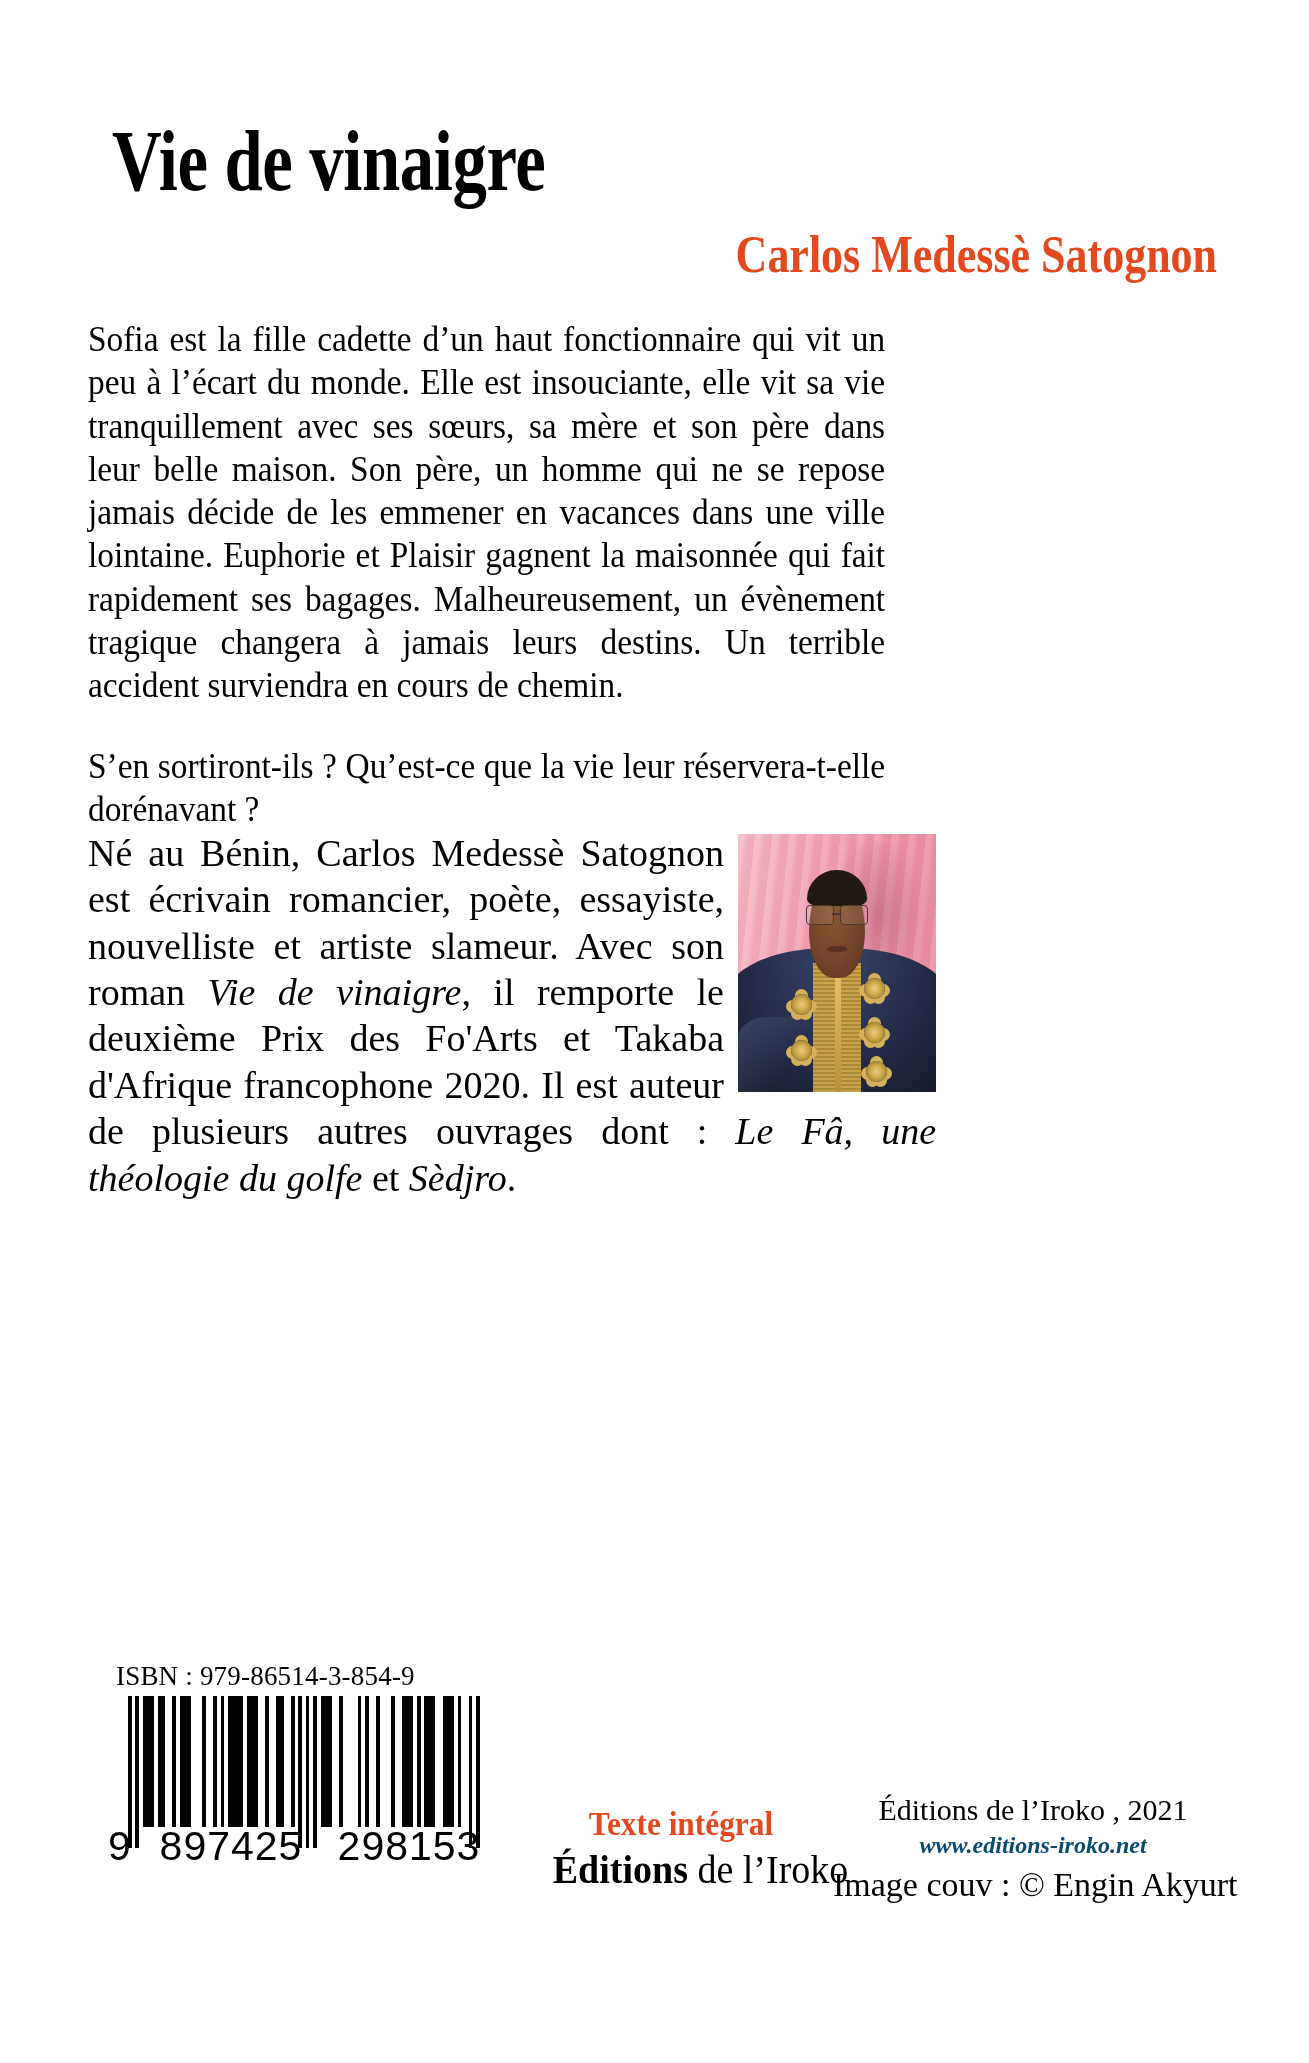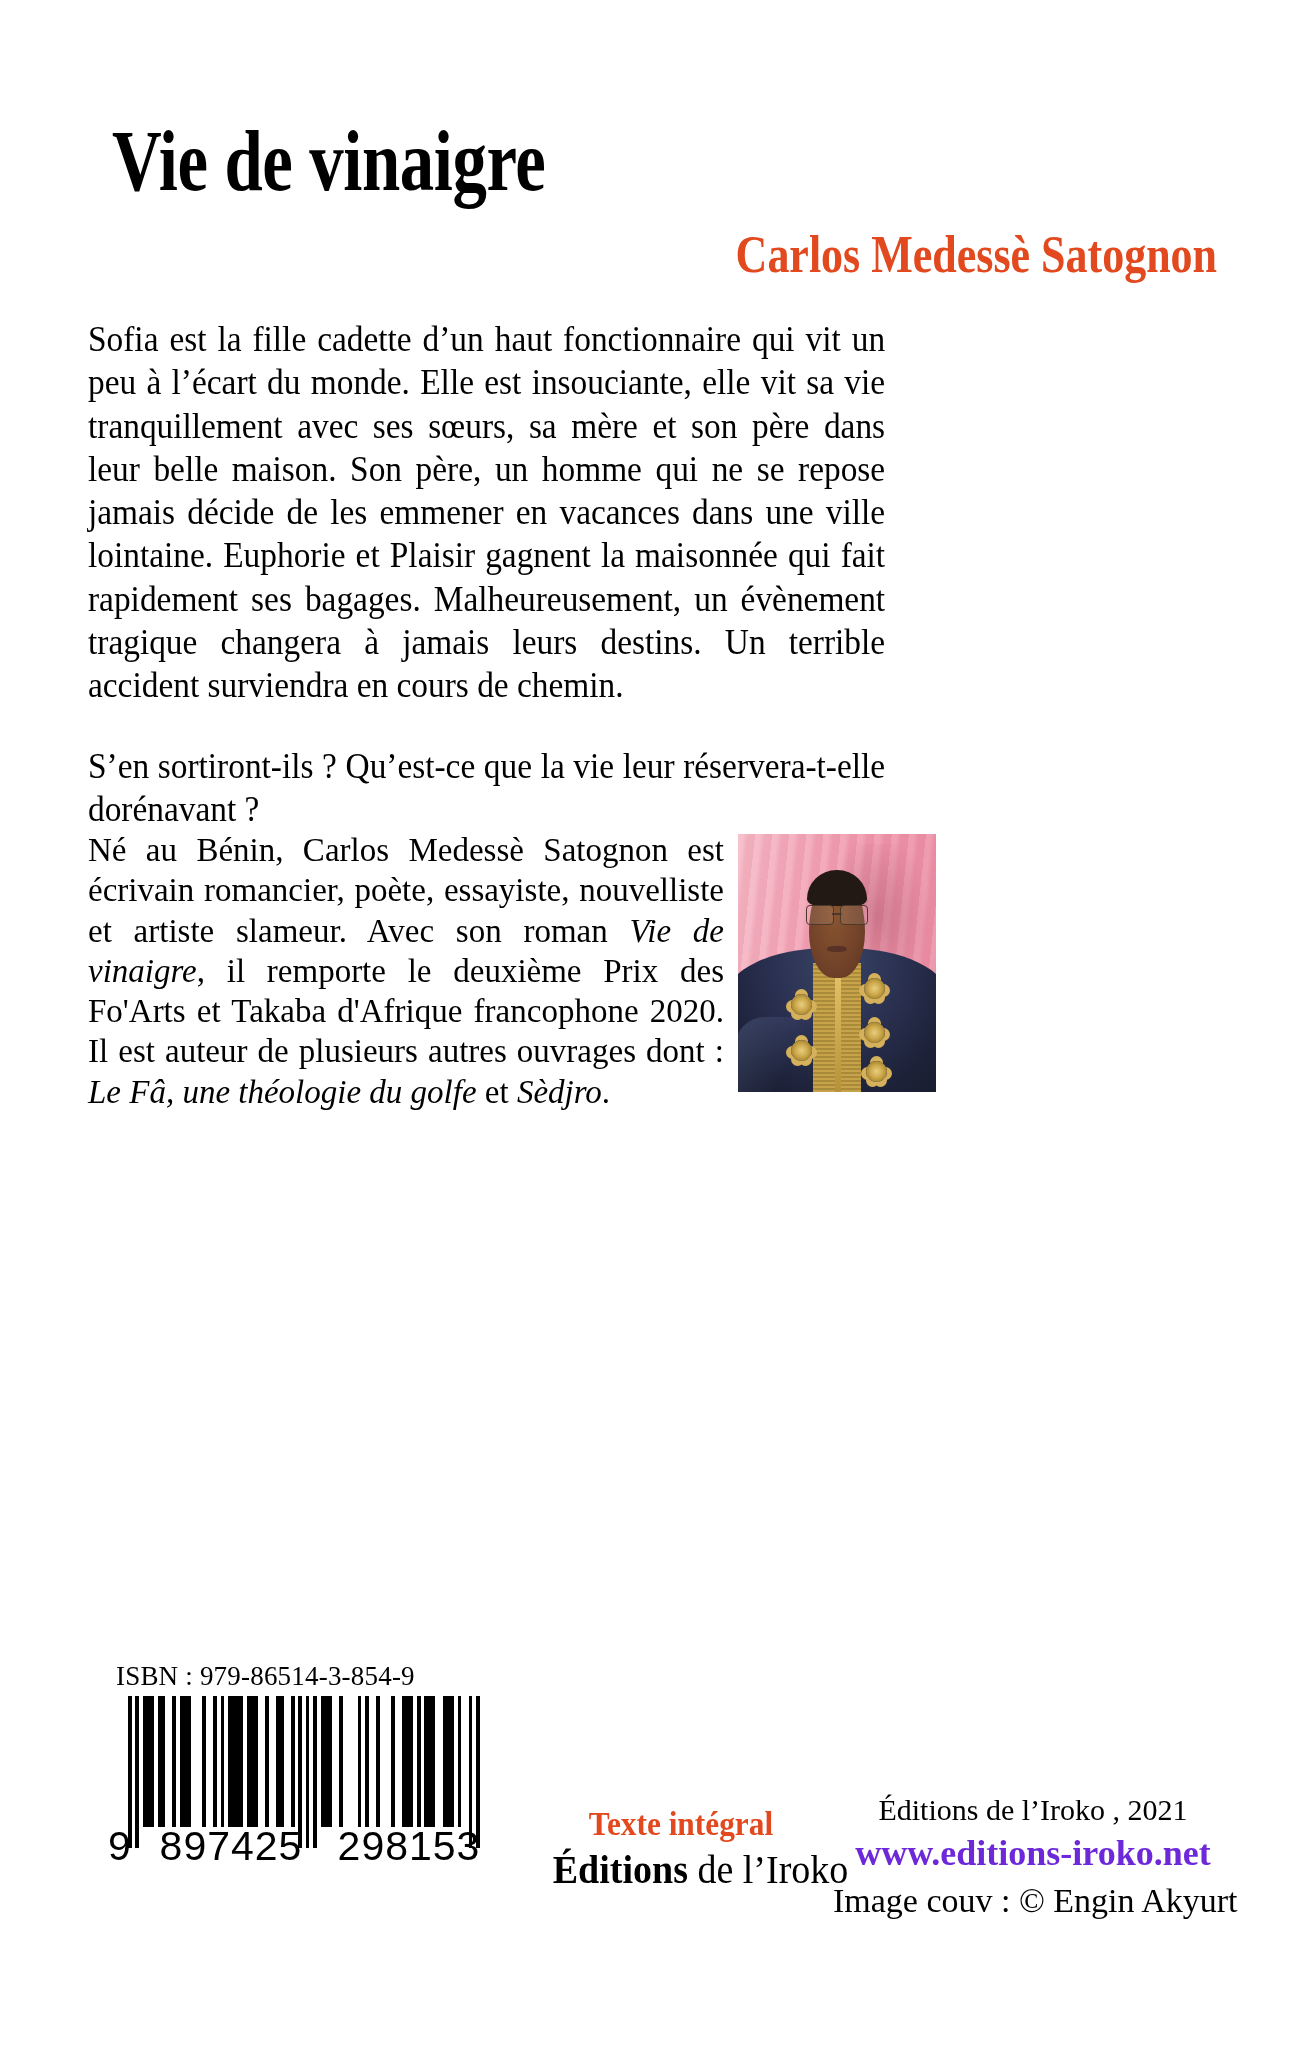--- a/index.html
+++ b/index.html
@@ -215,21 +215,21 @@
   }
   .photo-mouth {
     position: absolute;
     left: 45%; top: 43.5%;
     width: 10%; height: 2.4%;
     background: #593227;
     border-radius: 40%;
   }
 
   .bio-text {
-    font-size: 33px;
+    font-size: 38px;
     line-height: 1.22;
     text-align: justify;
     text-justify: inter-word;
     color: #000000;
   }
   .bio-text em { font-style: italic; }
 
   
   .isbn-block {
     position: absolute;
@@ -312,25 +312,26 @@
     width: 400px;
     text-align: center;
   }
   .pub-line {
     font-size: 30px;
     line-height: 1.33;
     color: #000000;
     white-space: nowrap;
   }
   .pub-url {
-    font-size: 36px;
+    font-size: 24px;
     font-weight: bold;
     line-height: 1.33;
-    color: #6d28d9;
-    white-space: nowrap;
+    color: #0c4a6e;
+    white-space: nowrap;
+    font-style: italic;
   }
   .pub-credit {
     font-size: 34px;
     line-height: 1.33;
     color: #000000;
     white-space: nowrap;
   }
 </style>
 </head>
 <body>

